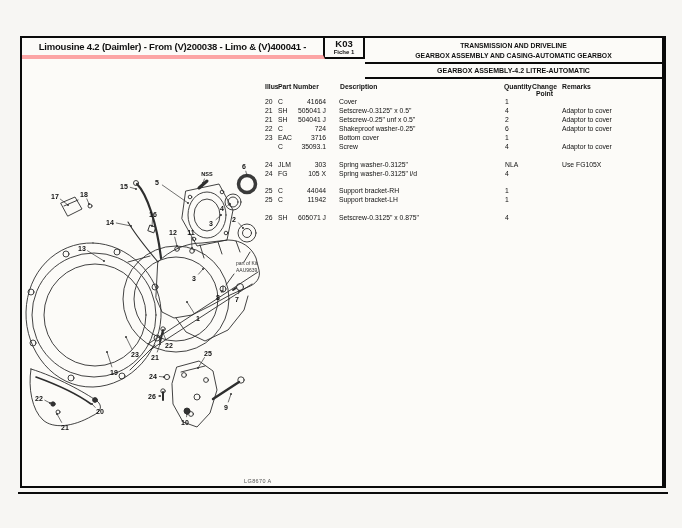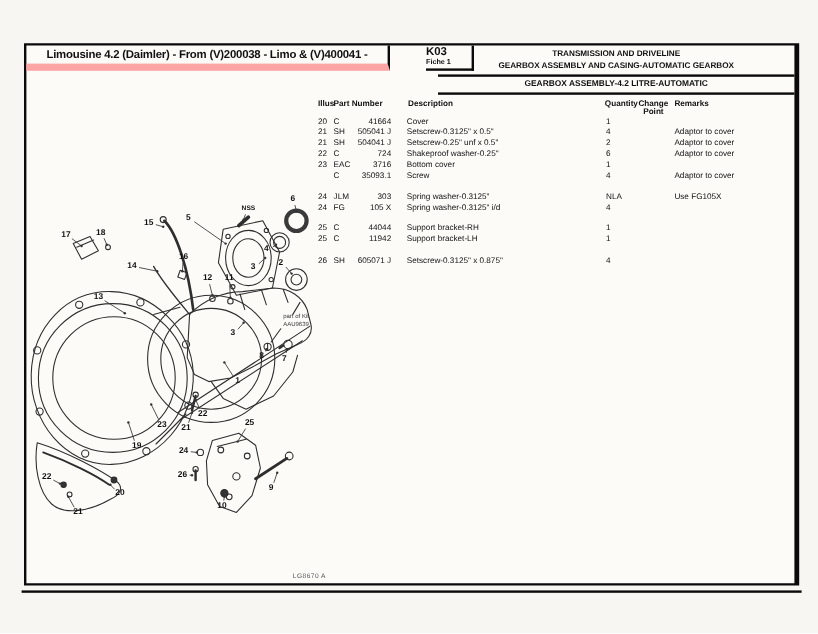--- a/index.html
+++ b/index.html
@@ -3,25 +3,25 @@
 <meta charset="utf-8">
 <style>
   html,body{margin:0;padding:0;background:#ffffff;}
   #canvas{position:relative;width:682px;height:528px;background:#f7f6f3;
           font-family:"Liberation Sans",sans-serif;color:#111;overflow:hidden;}
   #page{position:absolute;left:20px;top:36px;width:646px;height:452px;
         box-sizing:border-box;border:2px solid #0a0a0a;border-right-width:4px;
         background:#fcfbf8;}
   
   #title-cell{position:absolute;left:0;top:0;width:303px;height:21px;box-sizing:border-box;
-              border-right:2px solid #0a0a0a;border-bottom:6px solid #fca5a5;
+              border-right:2px solid #0a0a0a;border-bottom:4px solid #fca5a5;
               display:flex;align-items:center;justify-content:center;
               font-weight:bold;font-size:9.5px;letter-spacing:-0.2px;white-space:nowrap;}
   #fiche-cell{position:absolute;left:303px;top:0;width:40px;height:21px;box-sizing:border-box;
-              border-right:2px solid #0a0a0a;border-bottom:2px solid #0a0a0a;text-align:left;margin-left:30px;}
+              border-right:2px solid #0a0a0a;border-bottom:2px solid #0a0a0a;text-align:center;}
   #fiche-code{font-size:9.5px;font-weight:bold;line-height:10px;margin-top:1px;}
   #fiche-sub{font-size:6px;font-weight:bold;line-height:7px;}
   #section-box{position:absolute;left:343px;top:0;right:0;height:26px;box-sizing:border-box;
                border-bottom:2px solid #0a0a0a;text-align:center;font-weight:bold;font-size:6.8px;}
   #section-box .l1{margin-top:4px;}
   #section-box .l2{margin-top:3px;}
   #subsection-box{position:absolute;left:343px;top:26px;right:0;height:15px;box-sizing:border-box;
                   border-bottom:2px solid #0a0a0a;text-align:center;font-weight:bold;
                   font-size:7px;padding-top:3px;}
   

